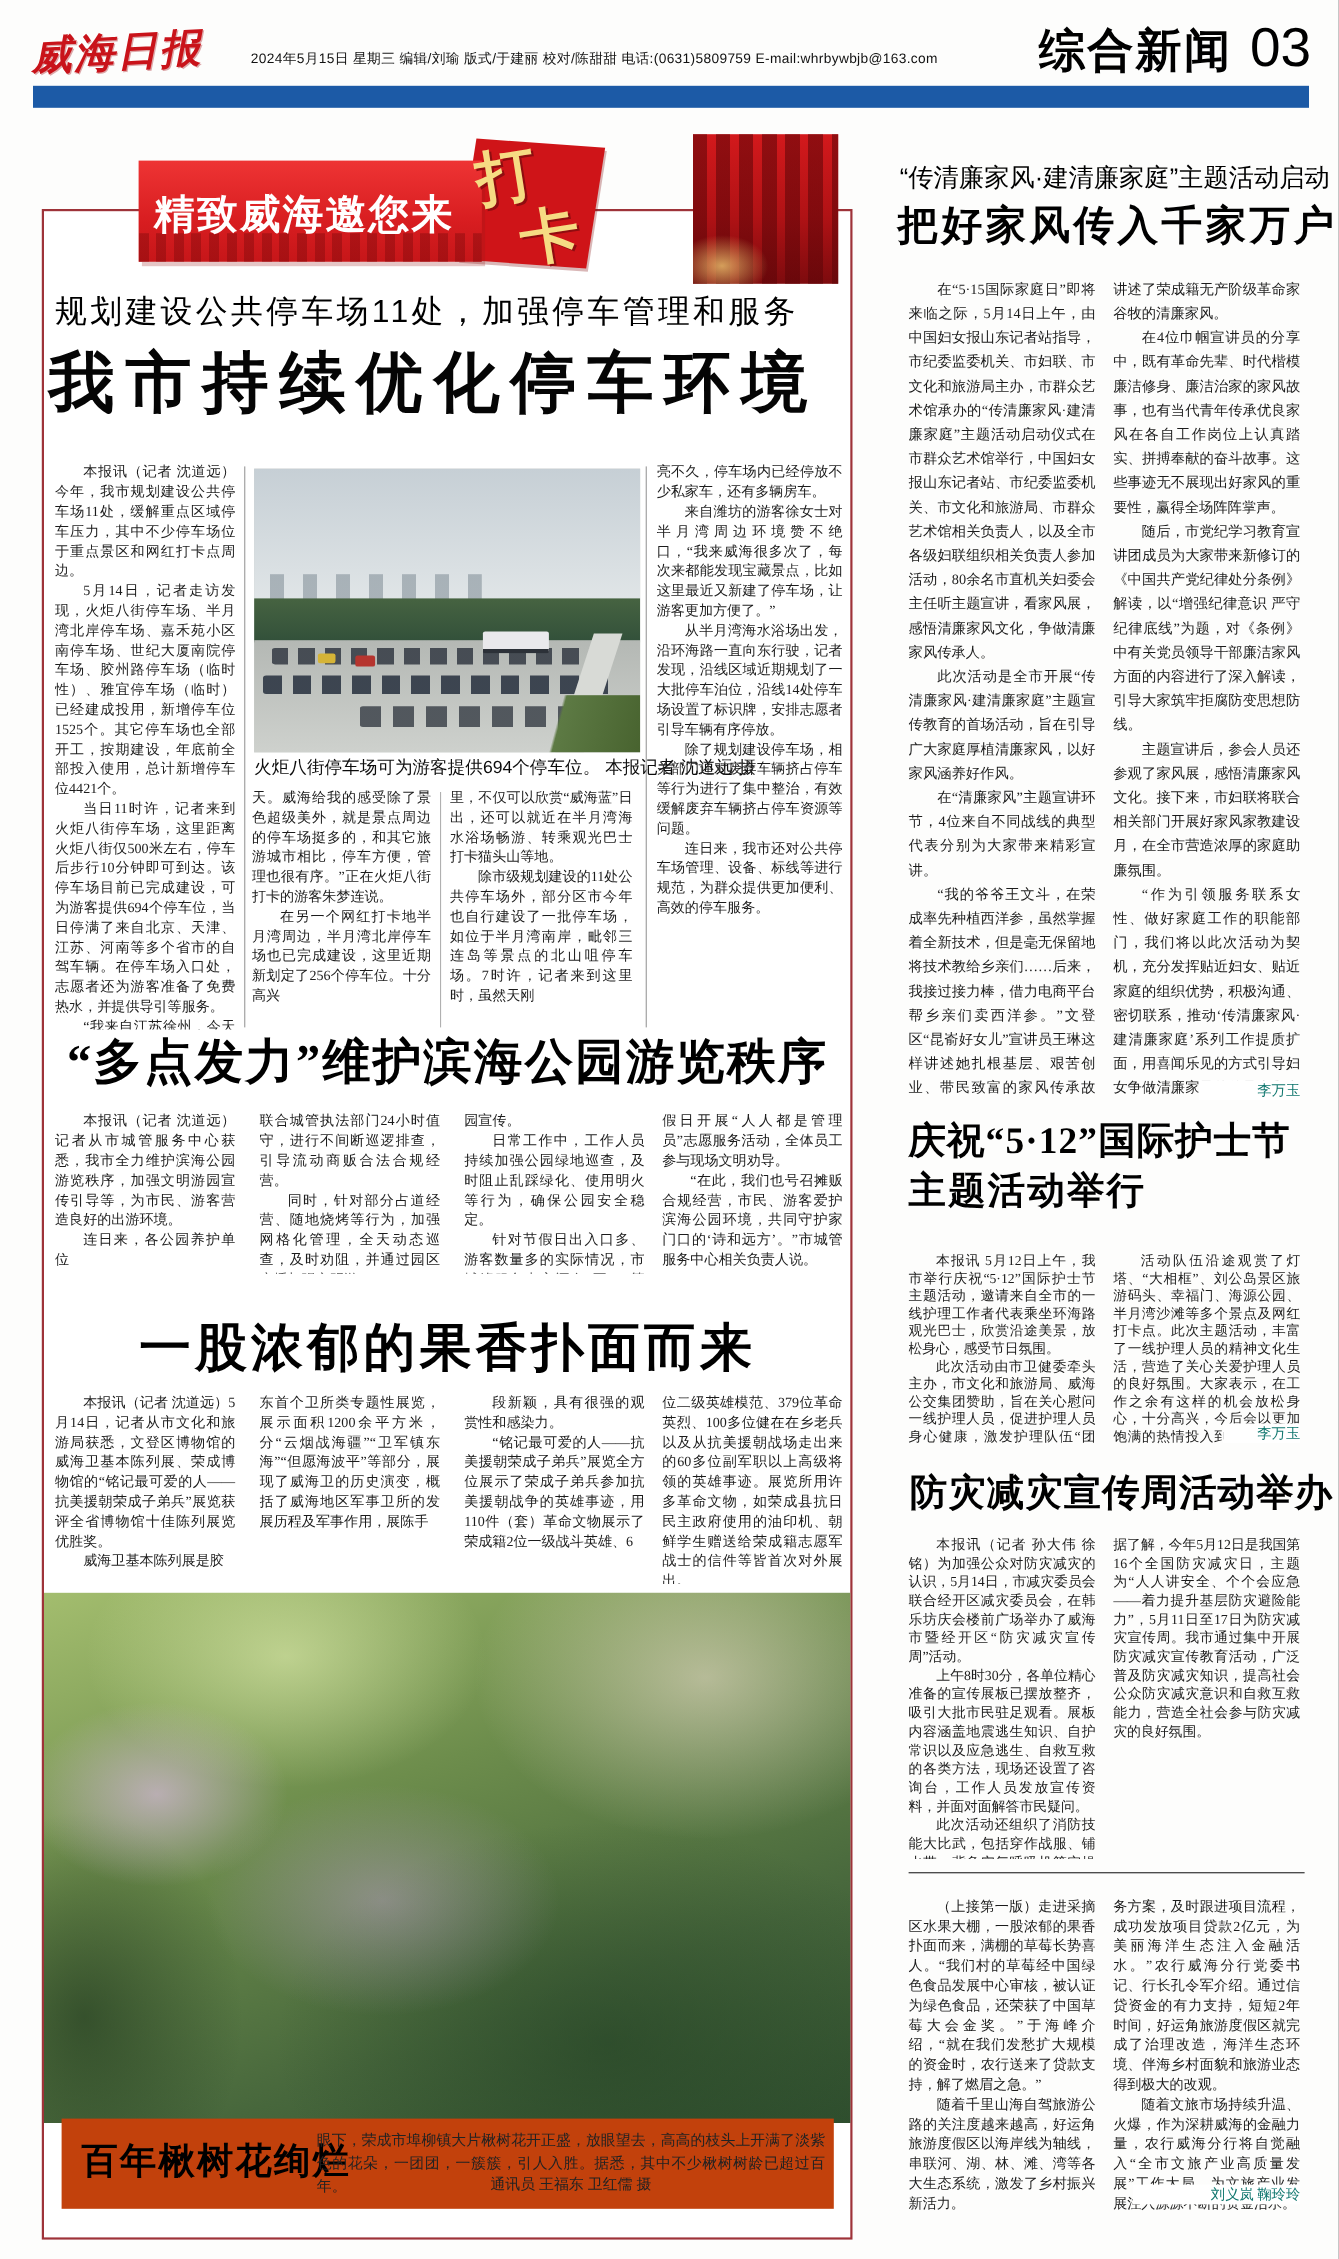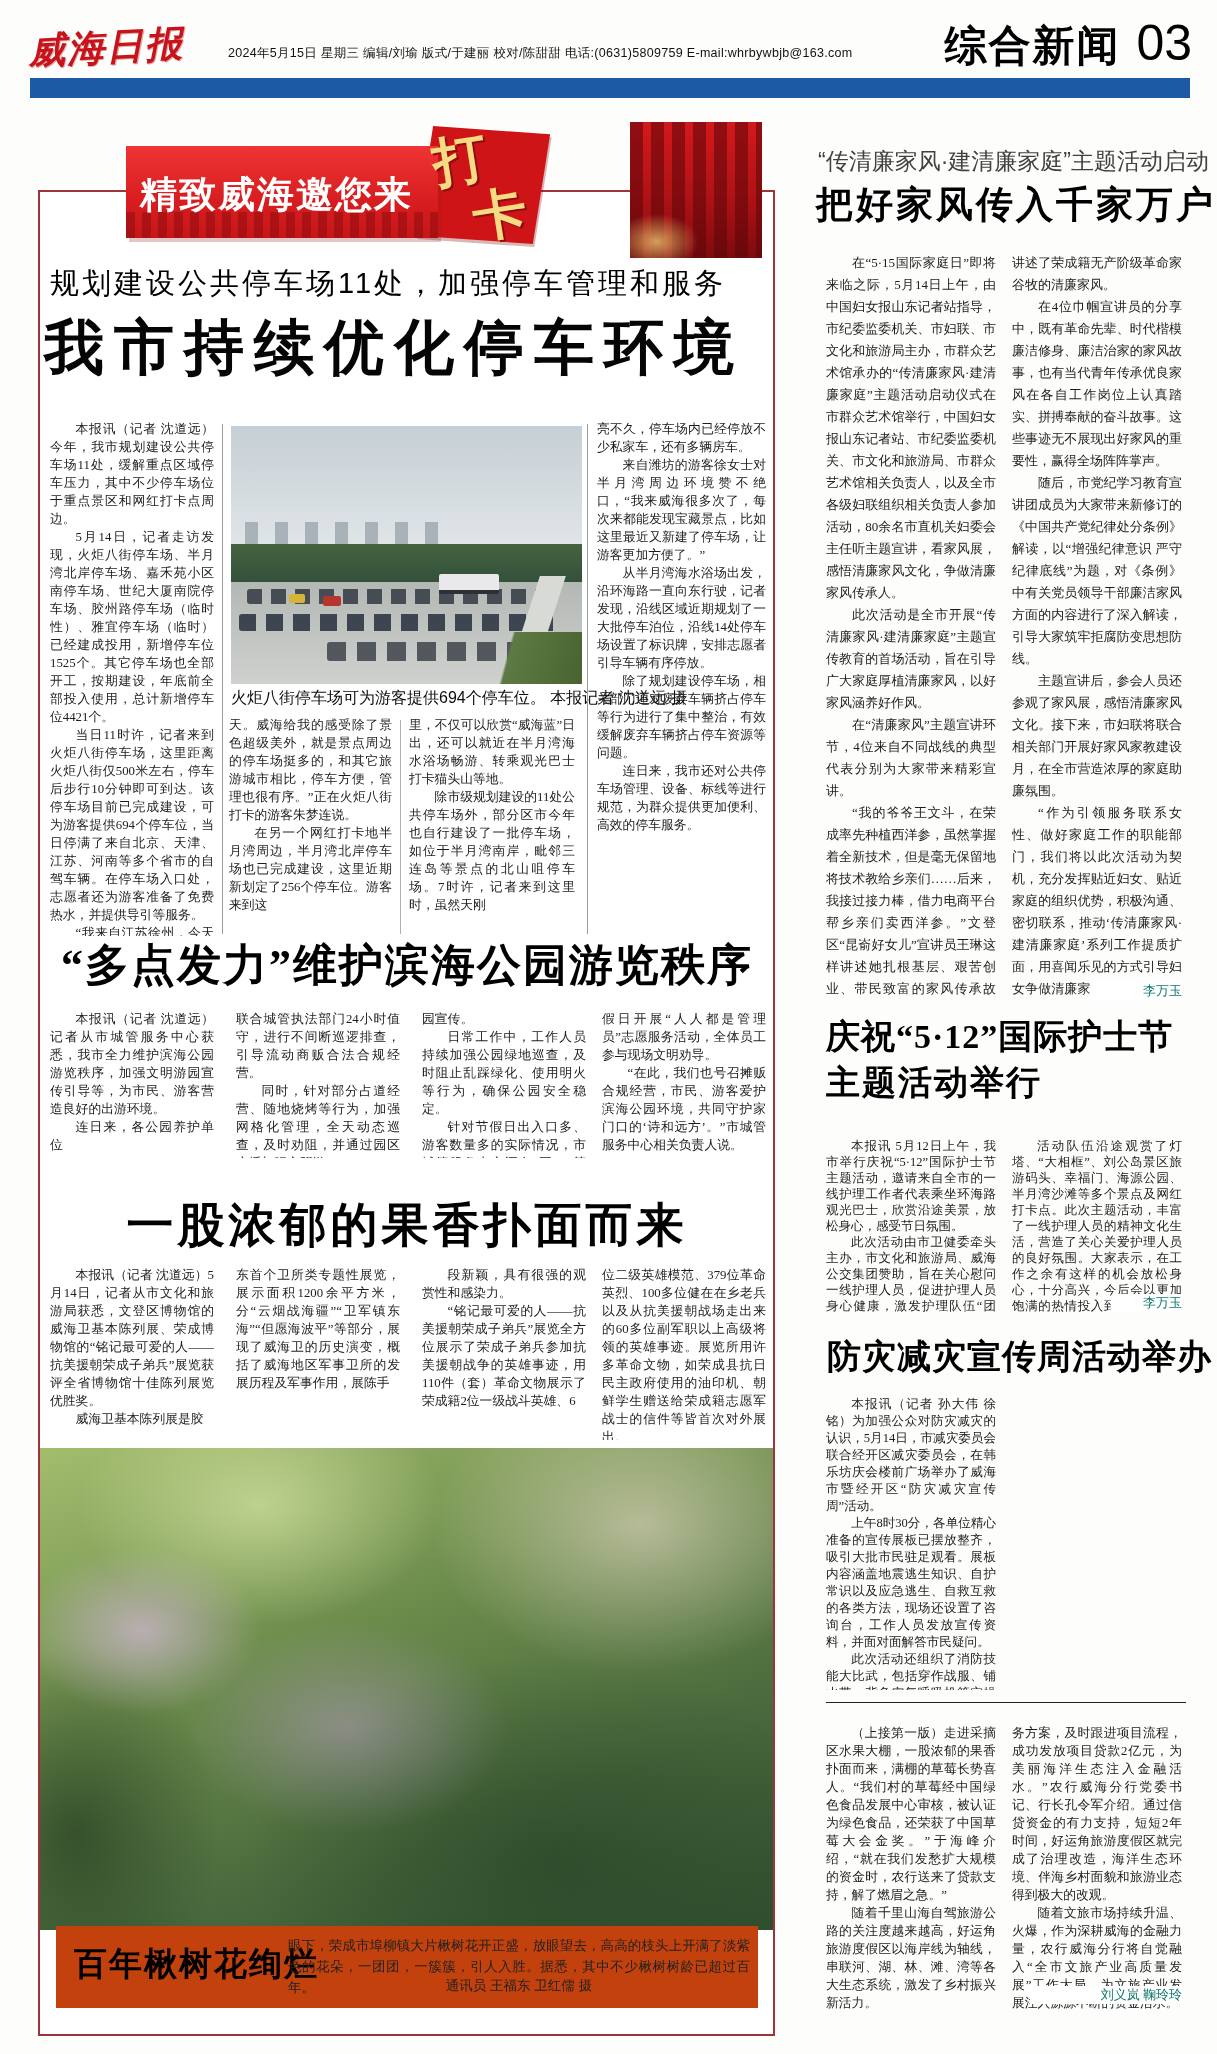--- a/index.html
+++ b/index.html
@@ -31,21 +31,21 @@
   .stamp{position:absolute;width:62px;height:62px;font-size:54px;font-weight:900;color:#f6db83;
          transform:rotate(-9deg);text-shadow:2px 2px 0 #8f0d10;font-family:"Liberation Serif",serif;}
   .st1{left:308px;top:-4px;}
   .st2{left:348px;top:50px;}
   
   .kicker-main{left:50px;top:264px;width:716px;font-size:29px;font-weight:400;color:#000;letter-spacing:3px;white-space:nowrap;}
   .title-main{left:44px;top:308px;width:728px;font-size:60px;font-weight:900;color:#050505;letter-spacing:10px;white-space:nowrap;}
   .serifhead{font-family:"Liberation Serif",serif;font-weight:bold;color:#000;}
   .park-title{left:48px;top:936px;width:718px;font-size:44px;text-align:center;letter-spacing:2px;white-space:nowrap;}
   .mus-title{left:48px;top:1194px;width:718px;font-size:47px;text-align:center;letter-spacing:4px;white-space:nowrap;}
-  .fam-kicker{left:818px;top:146px;width:372px;font-size:23px;color:#404040;font-weight:500;white-space:nowrap;}
+  .fam-kicker{left:818px;top:146px;width:372px;font-size:23px;color:#000000;font-weight:500;white-space:nowrap;}
   .fam-title{left:816px;top:180px;width:376px;font-size:37px;letter-spacing:3px;white-space:nowrap;}
   .nurse-t1{left:826px;top:1014px;width:364px;font-size:34px;letter-spacing:1px;white-space:nowrap;}
   .nurse-t2{left:826px;top:1060px;width:364px;font-size:34px;letter-spacing:2px;white-space:nowrap;}
   .dis-title{left:827px;top:1334px;width:362px;font-size:34px;letter-spacing:1px;white-space:nowrap;}
   
   .body{font-family:"Liberation Serif",serif;color:#1c1c1c;overflow:hidden;}
   .body p{margin:0;text-indent:2em;text-align:justify;}
   .cont p:first-child{text-indent:0;}
   .mbody{font-size:12.8px;line-height:18px;}
   .fbody{font-size:13px;line-height:22px;}
@@ -141,21 +141,21 @@
     <div class="p1-bus"></div>
     <div class="p1-carred"></div>
     <div class="p1-caryel"></div>
     <div class="p1-road"></div>
     <div class="p1-grass"></div>
   </div>
   <div class="abs photocap">火炬八街停车场可为游客提供694个停车位。 本报记者 沈道远 摄</div>
 
   <div class="abs body mbody cont" style="left:229px;top:716px;width:163px;height:220px;">
       <p>天。威海给我的感受除了景色超级美外，就是景点周边的停车场挺多的，和其它旅游城市相比，停车方便，管理也很有序。”正在火炬八街打卡的游客朱梦连说。</p>
-      <p>在另一个网红打卡地半月湾周边，半月湾北岸停车场也已完成建设，这里近期新划定了256个停车位。游客来到这</p>
+      <p>在另一个网红打卡地半月湾周边，半月湾北岸停车场也已完成建设，这里近期新划定了256个停车位。十分高兴</p>
     </div>
   <div class="abs vrule" style="left:400px;top:720px;height:214px;background:#b0b0b0;"></div>
   <div class="abs body mbody cont" style="left:409px;top:716px;width:166px;height:220px;">
       <p>里，不仅可以欣赏“威海蓝”日出，还可以就近在半月湾海水浴场畅游、转乘观光巴士打卡猫头山等地。</p>
       <p>除市级规划建设的11处公共停车场外，部分区市今年也自行建设了一批停车场，如位于半月湾南岸，毗邻三连岛等景点的北山咀停车场。7时许，记者来到这里时，虽然天刚</p>
     </div>
   <div class="abs vrule" style="left:587px;top:424px;height:510px;"></div>
   <div class="abs body mbody cont" style="left:597px;top:420px;width:169px;height:516px;">
       <p>亮不久，停车场内已经停放不少私家车，还有多辆房车。</p>
       <p>来自潍坊的游客徐女士对半月湾周边环境赞不绝口，“我来威海很多次了，每次来都能发现宝藏景点，比如这里最近又新建了停车场，让游客更加方便了。”</p>
@@ -235,20 +235,21 @@
     </div>
   <div class="abs byline" style="left:1112px;top:1294px;width:70px;">李万玉</div>
 
   <div class="abs serifhead dis-title">防灾减灾宣传周活动举办</div>
   <div class="abs body dbody" style="left:826px;top:1396px;width:170px;height:294px;">
       <p>本报讯（记者 孙大伟 徐铭）为加强公众对防灾减灾的认识，5月14日，市减灾委员会联合经开区减灾委员会，在韩乐坊庆会楼前广场举办了威海市暨经开区“防灾减灾宣传周”活动。</p>
       <p>上午8时30分，各单位精心准备的宣传展板已摆放整齐，吸引大批市民驻足观看。展板内容涵盖地震逃生知识、自护常识以及应急逃生、自救互救的各类方法，现场还设置了咨询台，工作人员发放宣传资料，并面对面解答市民疑问。</p>
       <p>此次活动还组织了消防技能大比武，包括穿作战服、铺水带、背负空气呼吸机等实操项</p>
     </div>
   <div class="abs body dbody cont" style="left:1012px;top:1396px;width:170px;height:294px;">
+      <p>据了解，今年5月12日是我国第16个全国防灾减灾日，主题为“人人讲安全、个个会应急——着力提升基层防灾避险能力”，5月11日至17日为防灾减灾宣传周。我市通过集中开展防灾减灾宣传教育活动，广泛普及防灾减灾知识，提高社会公众防灾减灾意识和自救互救能力，营造全社会参与防灾减灾的良好氛围。</p>
     </div>
 
   <div class="abs hr" style="left:826px;top:1702px;width:360px;"></div>
 
   <div class="abs body cbody" style="left:826px;top:1724px;width:170px;height:288px;">
       <p>（上接第一版）走进采摘区水果大棚，一股浓郁的果香扑面而来，满棚的草莓长势喜人。“我们村的草莓经中国绿色食品发展中心审核，被认证为绿色食品，还荣获了中国草莓大会金奖。”于海峰介绍，“就在我们发愁扩大规模的资金时，农行送来了贷款支持，解了燃眉之急。”</p>
       <p>随着千里山海自驾旅游公路的关注度越来越高，好运角旅游度假区以海岸线为轴线，串联河、湖、林、滩、湾等各大生态系统，激发了乡村振兴新活力。</p>
     </div>
   <div class="abs body cbody cont" style="left:1012px;top:1724px;width:170px;height:288px;">
       <p>务方案，及时跟进项目流程，成功发放项目贷款2亿元，为美丽海洋生态注入金融活水。”农行威海分行党委书记、行长孔令军介绍。通过信贷资金的有力支持，短短2年时间，好运角旅游度假区就完成了治理改造，海洋生态环境、伴海乡村面貌和旅游业态得到极大的改观。</p>

